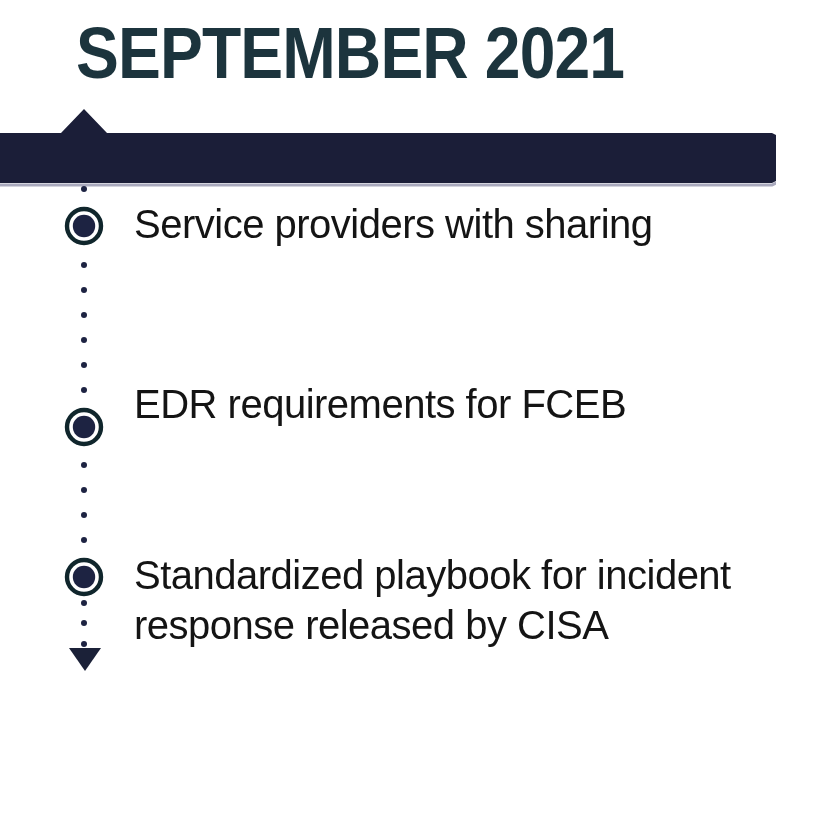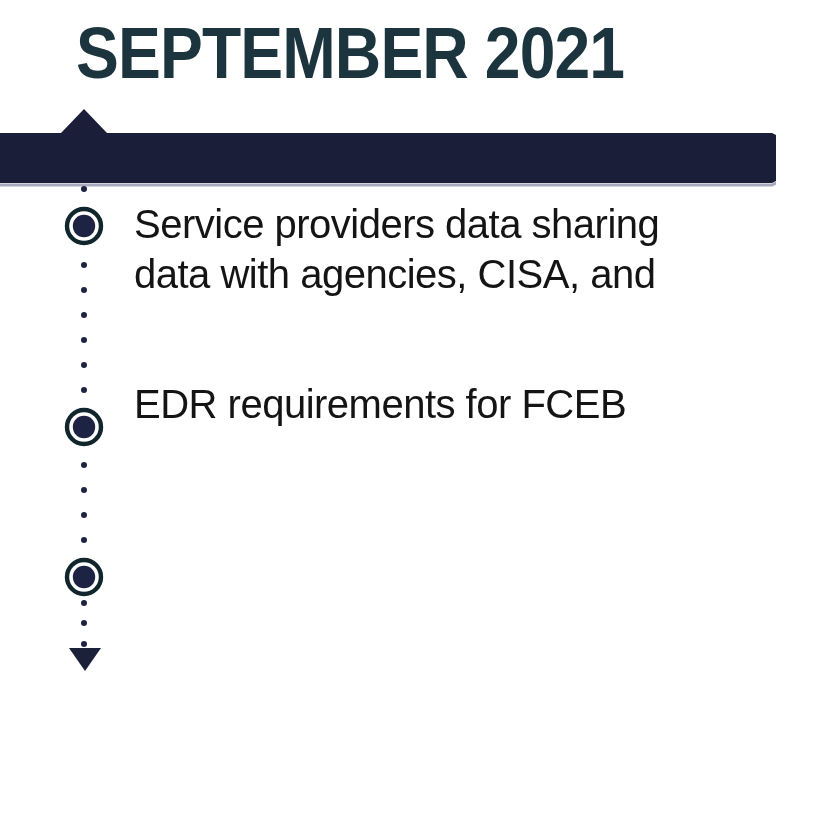--- a/index.html
+++ b/index.html
@@ -78,22 +78,21 @@
     <path d="M0,26 L61,26 L84,2 L107,26 L772,26 L825,51 L772,76 L0,76 Z" fill="#1b1e38"></path>
   </svg>
 
   <div class="dot" style="top:186px"></div>
 
   <svg class="marker" style="top:206px" viewBox="0 0 40 40" aria-hidden="true">
     <circle cx="20" cy="20" r="17" fill="none" stroke="#10262c" stroke-width="4.4"></circle>
     <circle cx="20" cy="20" r="11.2" fill="#1d2342"></circle>
   </svg>
   <div class="item-text" style="top:199px">
-    <div>Service providers data sharing</div>
-    <div>data with agencies, CISA, and</div>
+    <div>Service providers with sharing</div>
   </div>
 
   <div class="dot" style="top:262px"></div>
   <div class="dot" style="top:287px"></div>
   <div class="dot" style="top:312px"></div>
   <div class="dot" style="top:337px"></div>
   <div class="dot" style="top:362px"></div>
   <div class="dot" style="top:387px"></div>
 
   <svg class="marker" style="top:407px" viewBox="0 0 40 40" aria-hidden="true">
@@ -106,20 +105,24 @@
 
   <div class="dot" style="top:462px"></div>
   <div class="dot" style="top:487px"></div>
   <div class="dot" style="top:512px"></div>
   <div class="dot" style="top:537px"></div>
 
   <svg class="marker" style="top:557px" viewBox="0 0 40 40" aria-hidden="true">
     <circle cx="20" cy="20" r="17" fill="none" stroke="#10262c" stroke-width="4.4"></circle>
     <circle cx="20" cy="20" r="11.2" fill="#1d2342"></circle>
   </svg>
+  <div class="item-text" style="top:550px">
+    <div>Standardized playbook for incident</div>
+    <div>response released by CISA</div>
+  </div>
 
   <div class="dot" style="top:600px"></div>
   <div class="dot" style="top:620px"></div>
   <div class="dot" style="top:641px"></div>
 
   <div class="down-arrow"></div>
 
 </div>
 
 </body></html>

